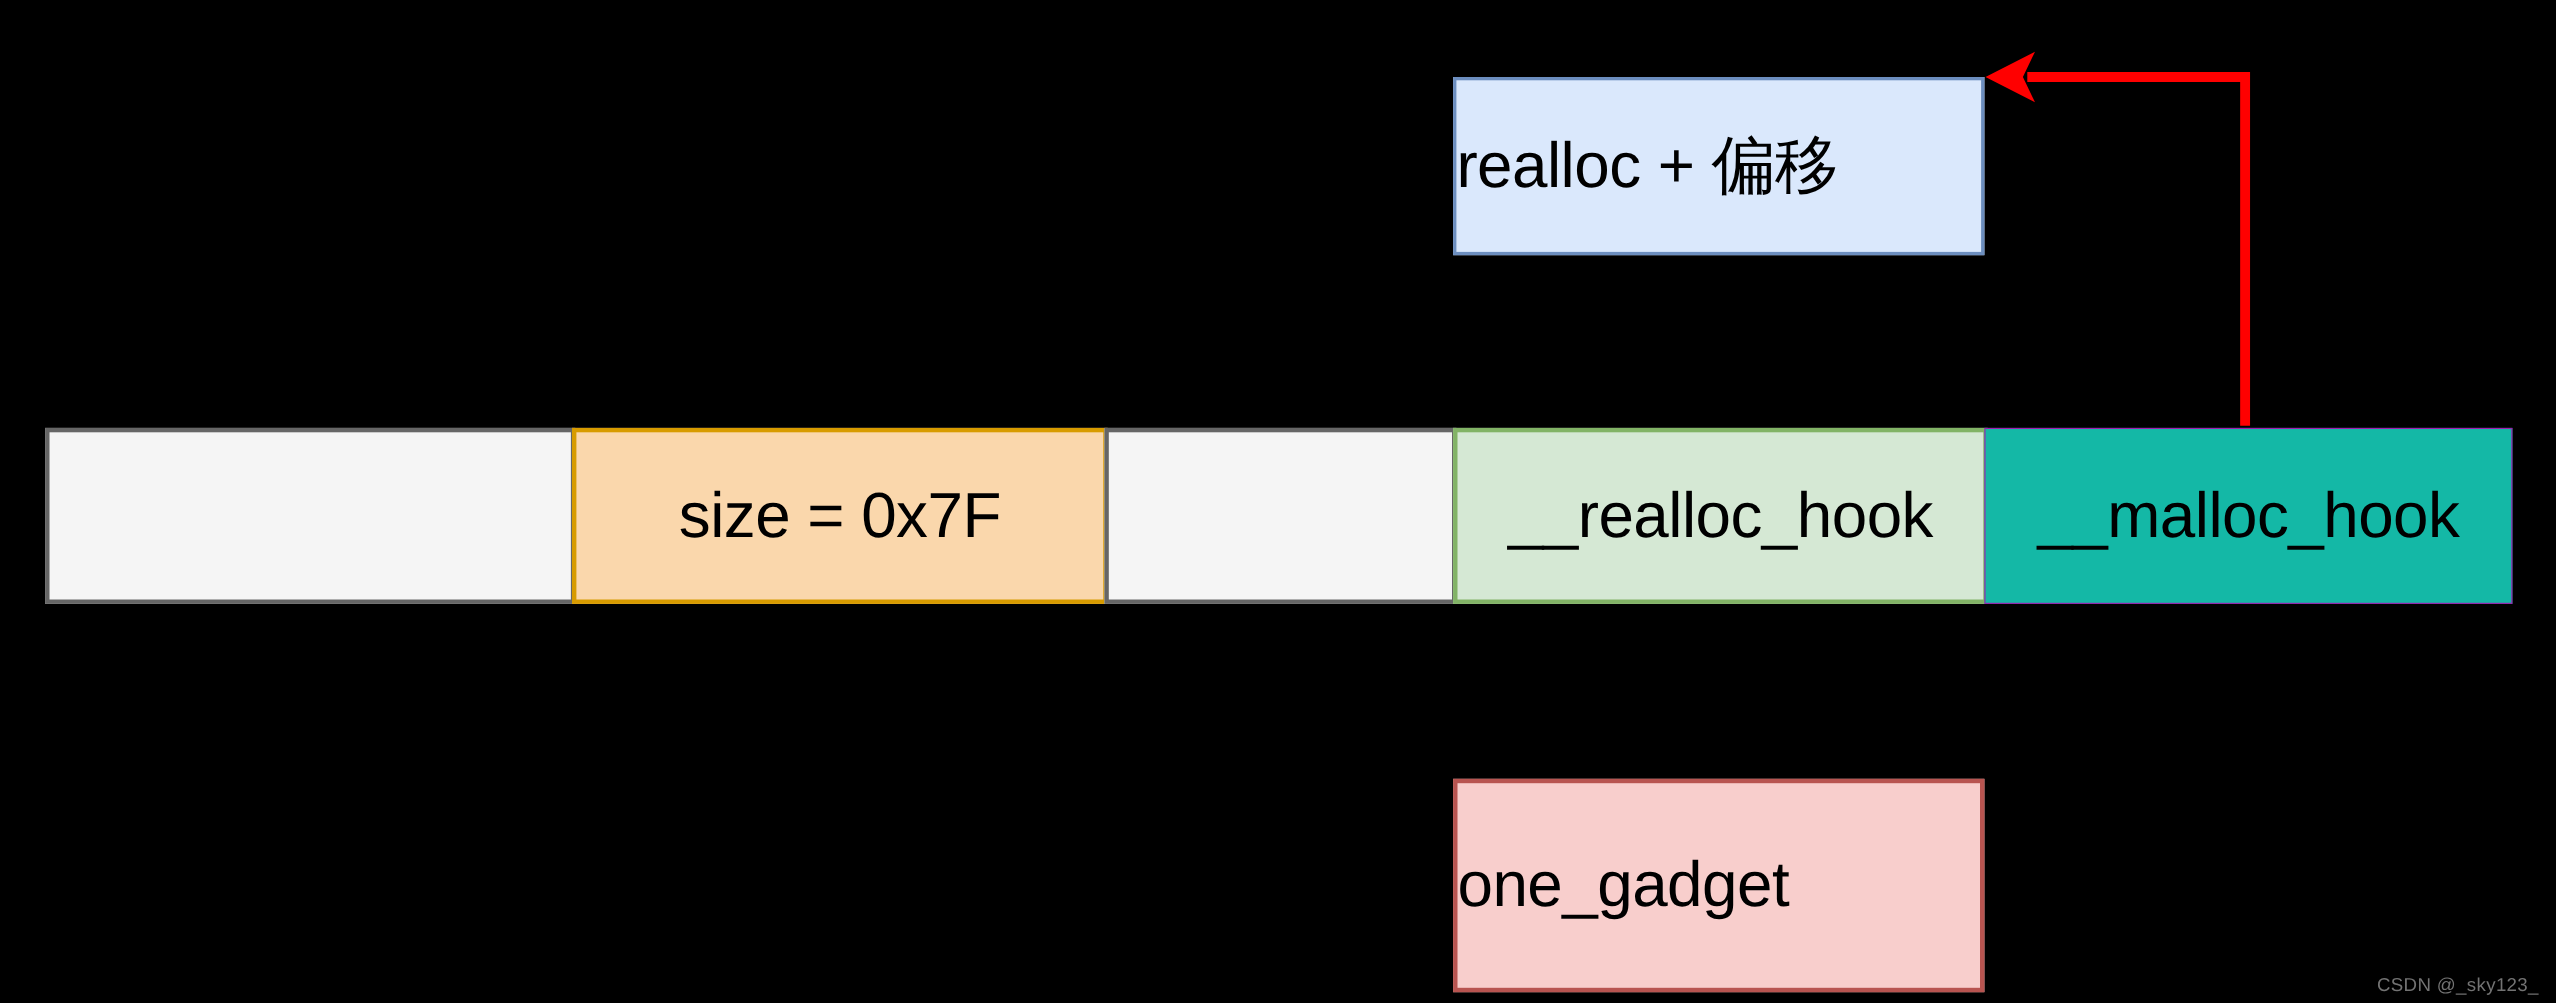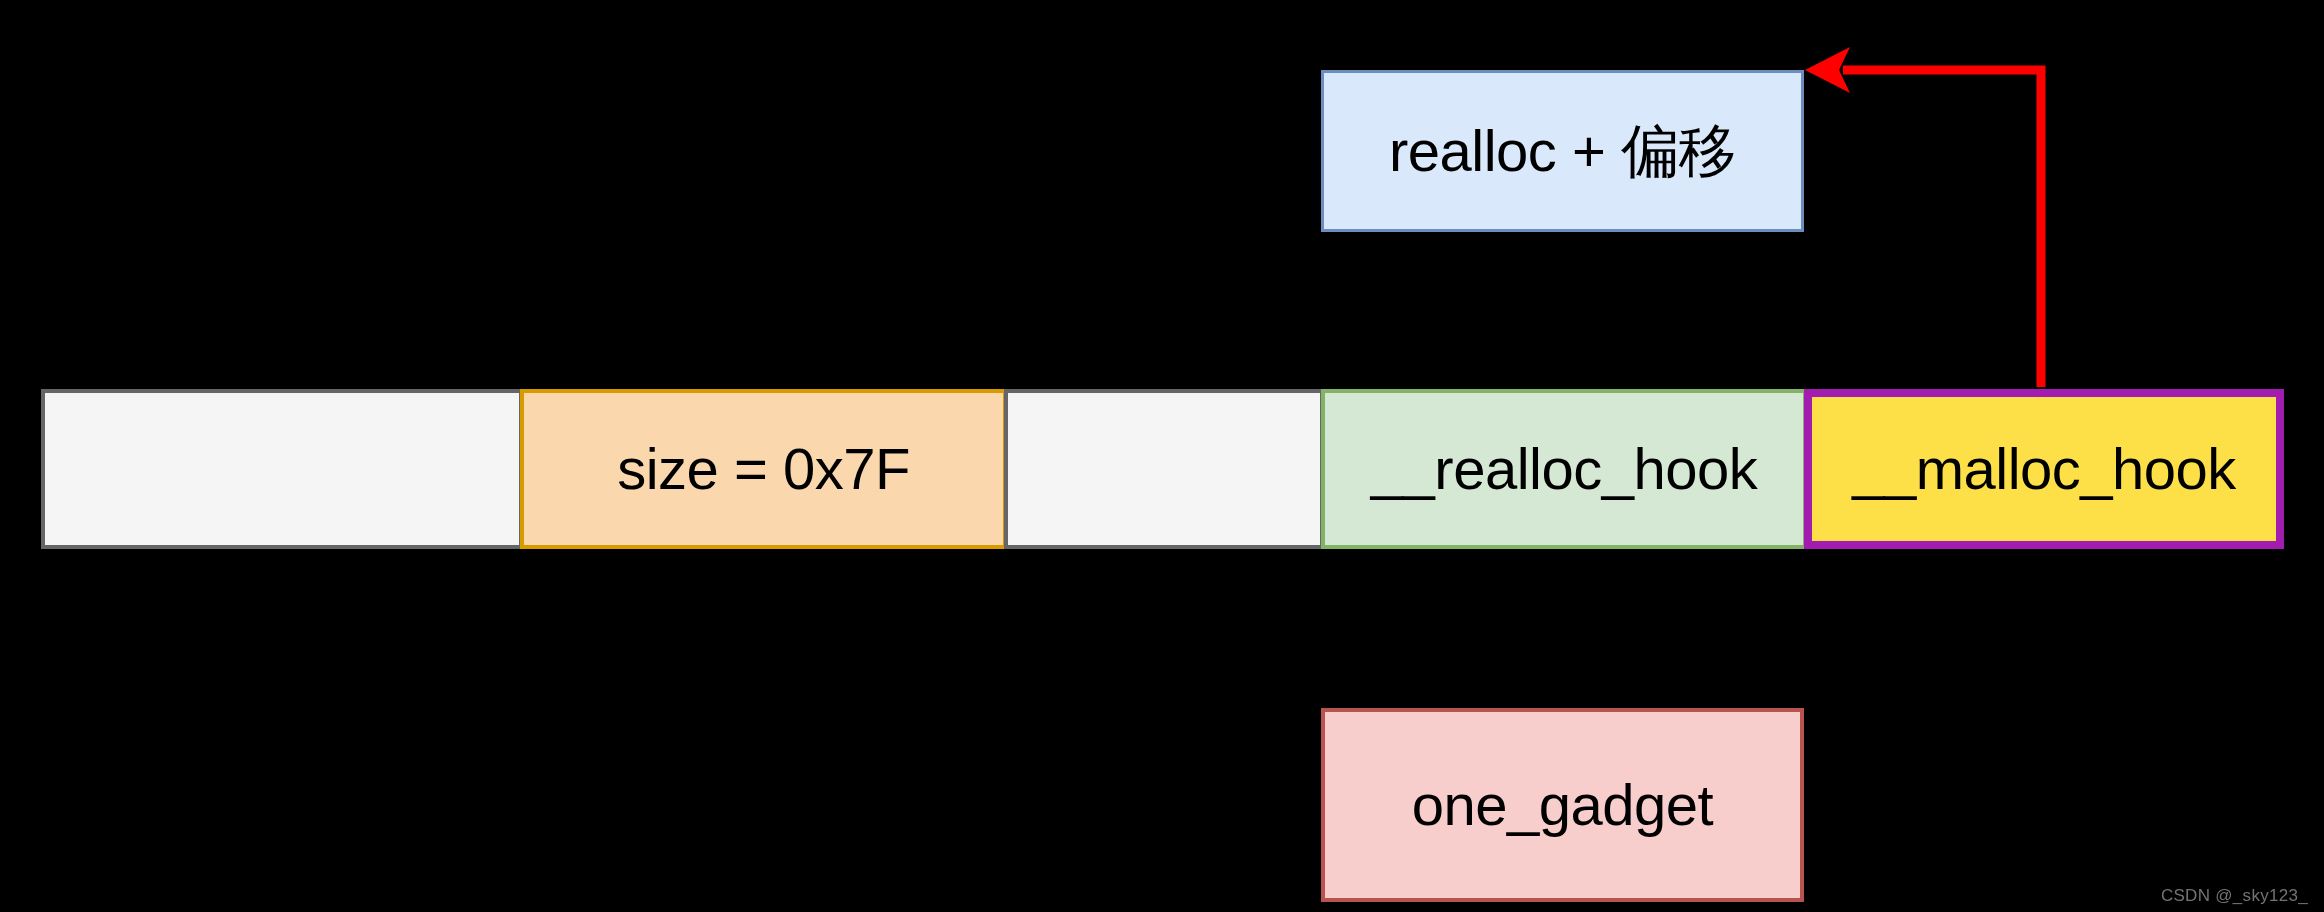--- a/index.html
+++ b/index.html
@@ -15,21 +15,20 @@
     overflow: hidden;
     font-family: "Liberation Sans", sans-serif;
   }
 
   
   .box {
     position: absolute;
     box-sizing: border-box;
     display: flex;
     align-items: center;
-    justify-content: center;
     color: #000000;
     font-size: 58px;
     line-height: 1;
     white-space: nowrap;
     letter-spacing: -0.5px;
   }
 
   
   #realloc-box {
     left: 1321px;
@@ -68,22 +67,22 @@
   }
   .cell-size {
     background: #fad7ac;
     border: 4px solid #d79b00;
   }
   .cell-realloc {
     background: #d5e8d4;
     border: 4px solid #82b366;
   }
   .cell-malloc {
-    background: #fde047;
-    border: 8px solid #a21caf;
+    background: #14b8a6;
+    border: 1px solid #a21caf;
   }
 
   
   #gadget-box {
     left: 1321px;
     top: 708px;
     width: 483px;
     height: 194px;
     background: #f8cecc;
     border: 4px solid #b85450;

